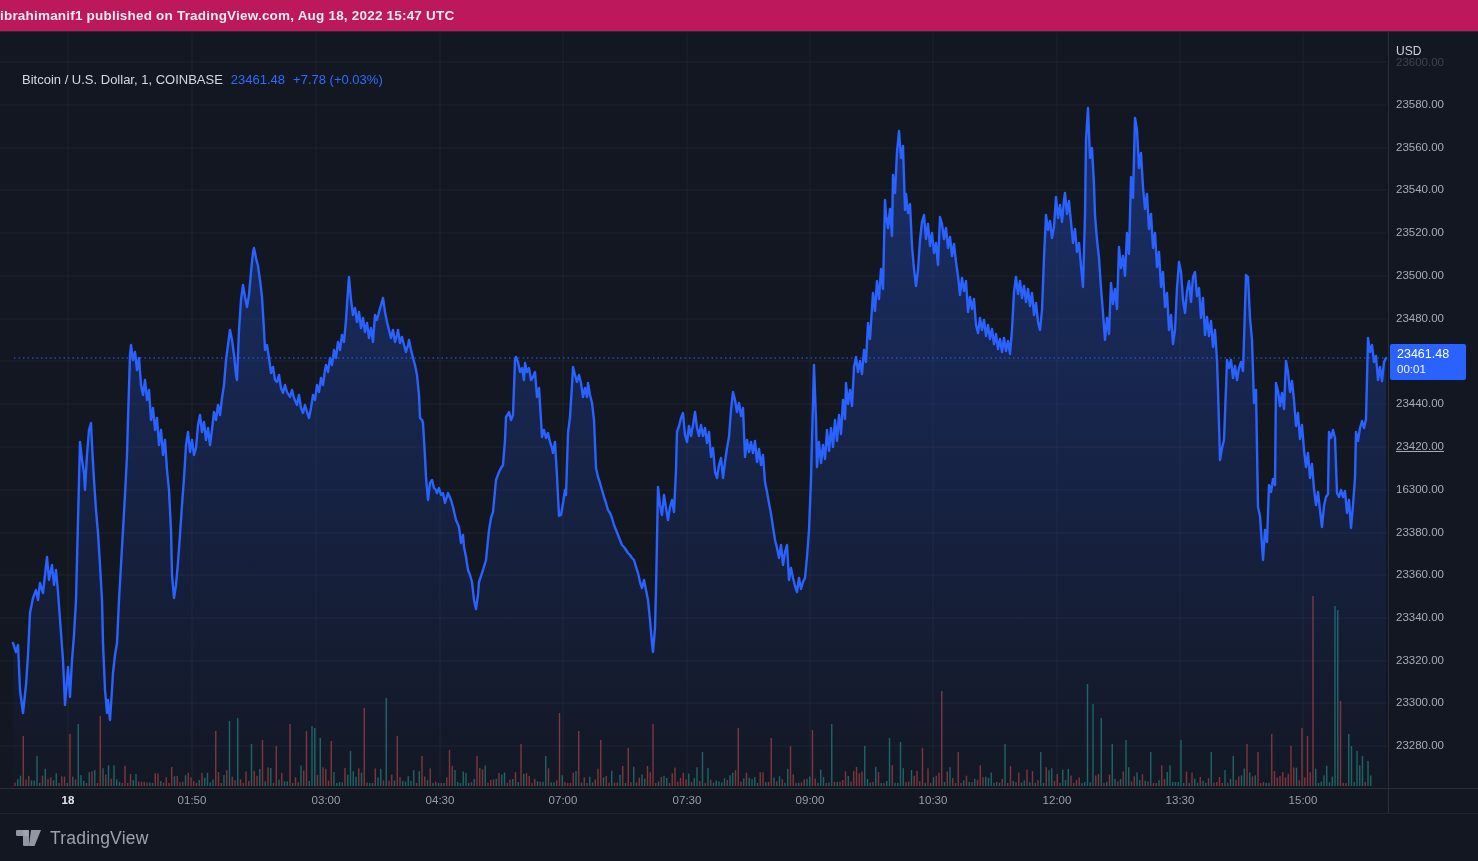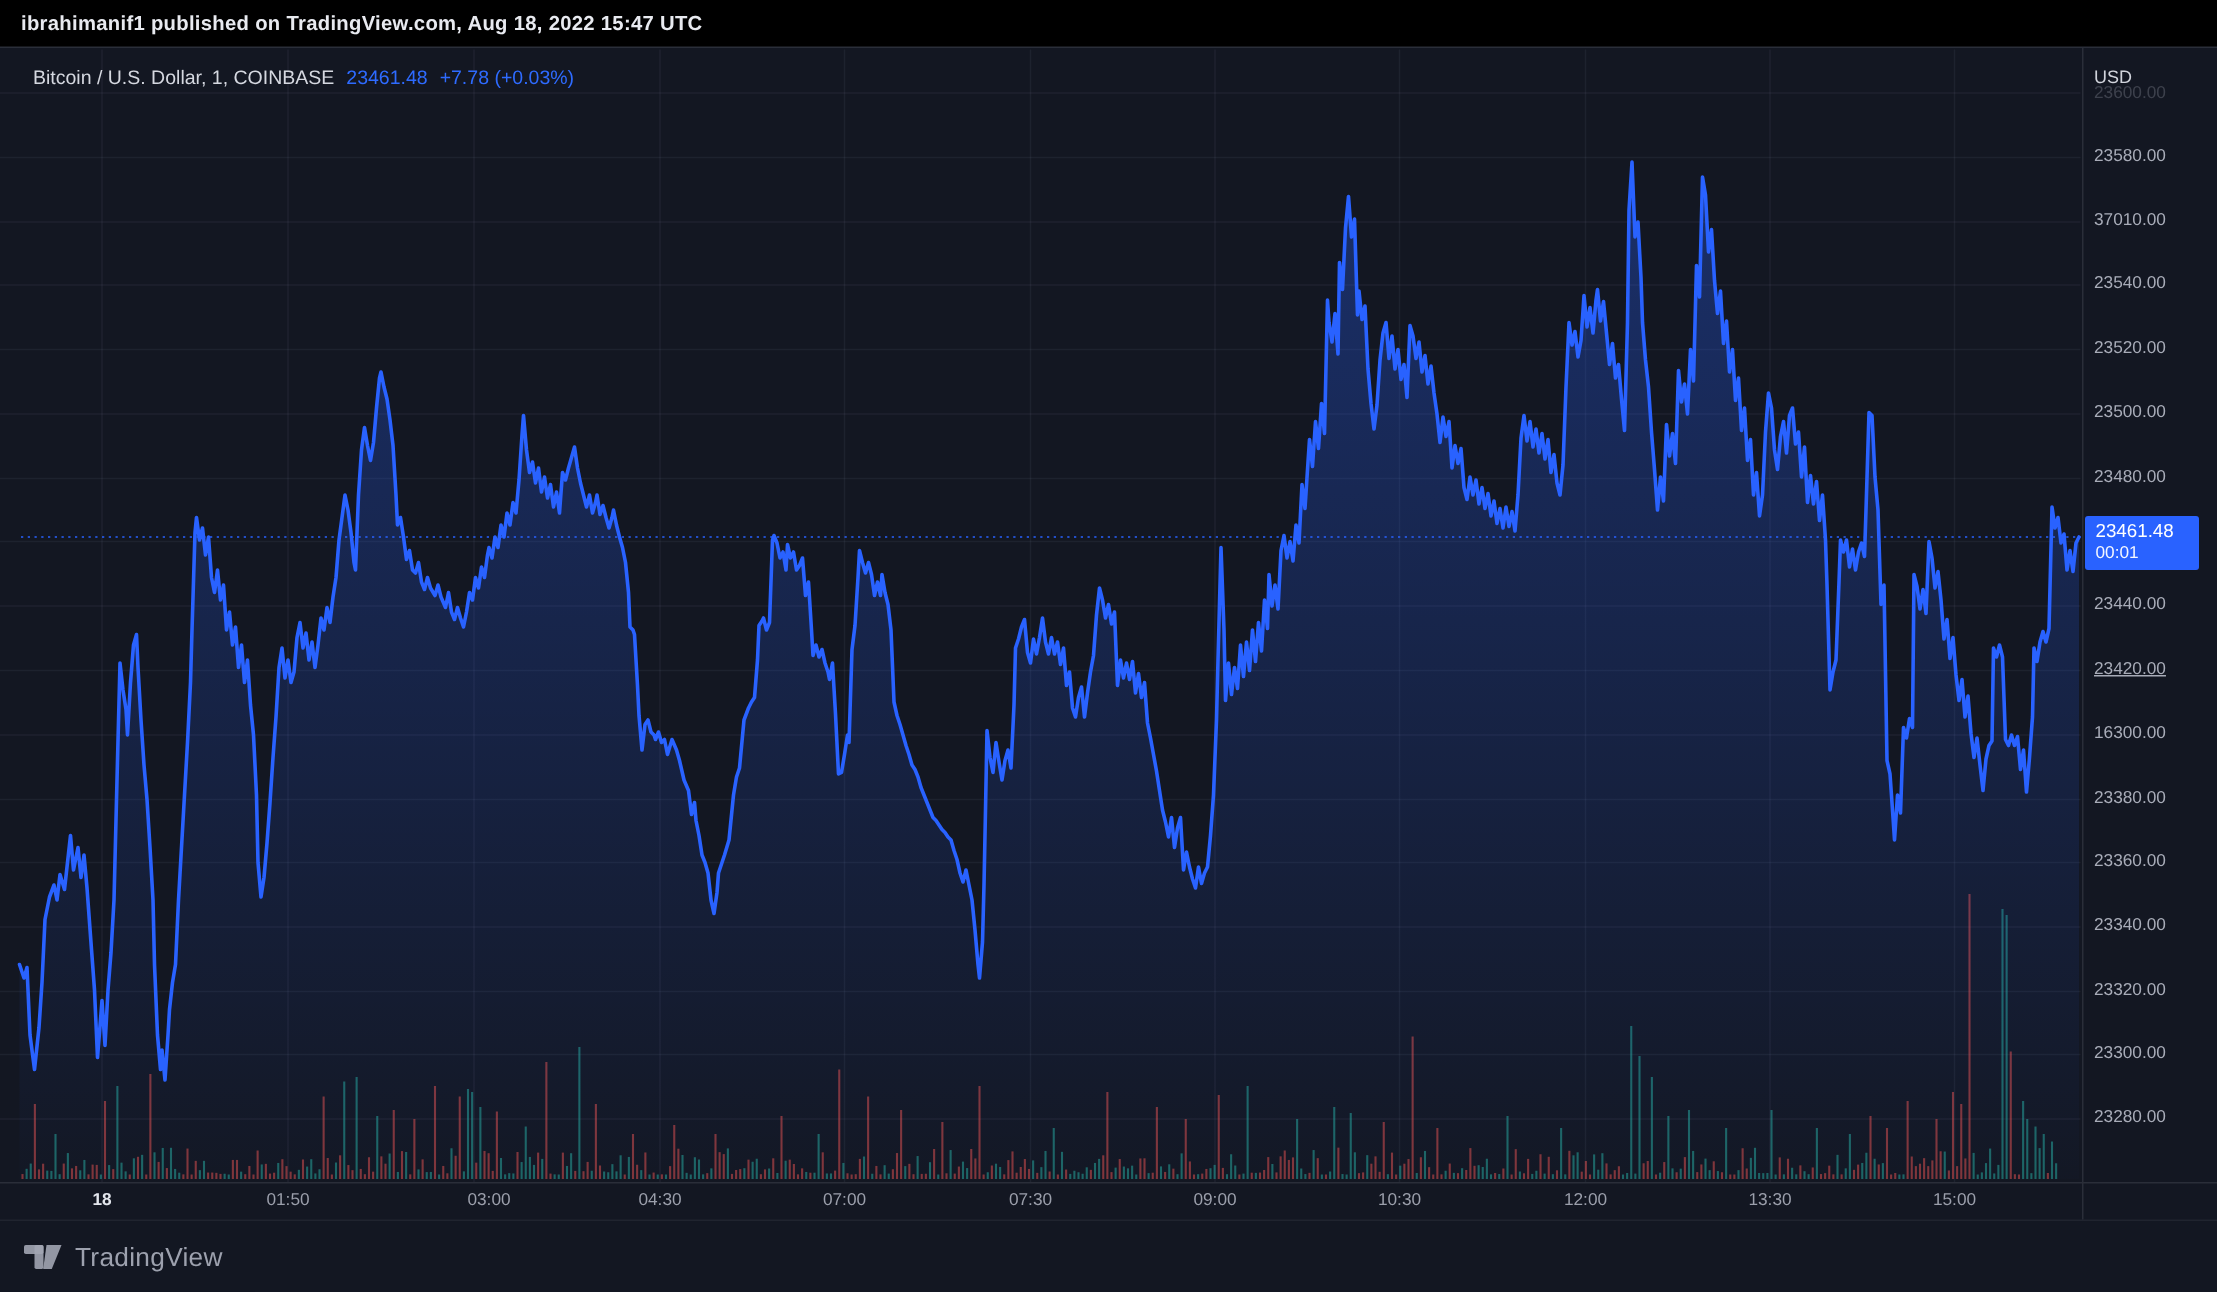--- a/index.html
+++ b/index.html
@@ -1,29 +1,29 @@
 <!DOCTYPE html>
 <html><head>
 <meta charset="utf-8">
 <style>
   * { margin:0; padding:0; box-sizing:border-box; }
   html,body { width:1478px; height:861px; overflow:hidden; background:#131722;
               font-family:"Liberation Sans", sans-serif; }
   #stage { position:relative; width:1478px; height:861px; background:#131722; }
 
   #attribution-bar { position:absolute; left:0; top:0; width:1478px; height:32px;
-    display:flex; align-items:center; padding-left:14px;
-    border-bottom:1px solid #2a2e39; background:#000000; z-index:6; }
+    display:flex; align-items:center; 
+    border-bottom:1px solid #2a2e39; background:#be185d; z-index:6; }
   #attribution-bar span { color:#e8eaf0; font-size:13.5px; font-weight:700; letter-spacing:.2px; }
 
   #chart-svg { position:absolute; left:0; top:0; z-index:1; }
 
   #legend { position:absolute; left:22px; top:44px; z-index:5; font-size:13px; }
   #legend .row1 { display:flex; gap:8px; align-items:baseline; }
-  #legend .sym { color:#d5d8e0; }
+  #legend .sym { color:#d5d8e0;margin-top:28px; }
   .blue-val { color:#2e6bff; }
   #legend .row2 { margin-top:6px; display:flex; gap:7px; }
   #legend .vol-label { color:#80848f; }
   #legend .vol-value { color:#26a69a; }
 
   .price-label { position:absolute; left:1396px; color:#a8acb8; font-size:11.5px; z-index:4; }
   #usd-label { position:absolute; left:1396px; top:44px; color:#d1d4dc; font-size:12px; z-index:4; }
   #faded-top-label { position:absolute; left:1396px; top:56px; color:#a8acb8; opacity:.28;
     font-size:11.5px; z-index:4;text-align:center; }
 
@@ -597,21 +597,21 @@
       <span class="sym">Bitcoin / U.S. Dollar, 1, COINBASE</span>
       <span class="blue-val">23461.48</span>
       <span class="blue-val">+7.78 (+0.03%)</span>
     </div>
   </div>
 
   <div id="usd-label">USD</div>
   <div id="faded-top-label">23600.00</div>
   <div id="price-axis-labels">
       <div class="price-label" style="top: 98px;">23580.00</div>
-      <div class="price-label" style="top: 141px;">37010.00</div>
+      <div class="price-label" style="top: 141px;">23560.00</div>
       <div class="price-label" style="top: 183px;">23540.00</div>
       <div class="price-label" style="top: 226px;">23520.00</div>
       <div class="price-label" style="top: 269px;">23500.00</div>
       <div class="price-label" style="top: 312px;">23480.00</div>
       <div class="price-label" style="top: 397px;">23440.00</div>
       <div class="price-label" style="top: 440px; text-decoration: underline;">23420.00</div>
       <div class="price-label" style="top: 483px;">16300.00</div>
       <div class="price-label" style="top: 526px;">23380.00</div>
       <div class="price-label" style="top: 568px;">23360.00</div>
       <div class="price-label" style="top: 611px;">23340.00</div>

